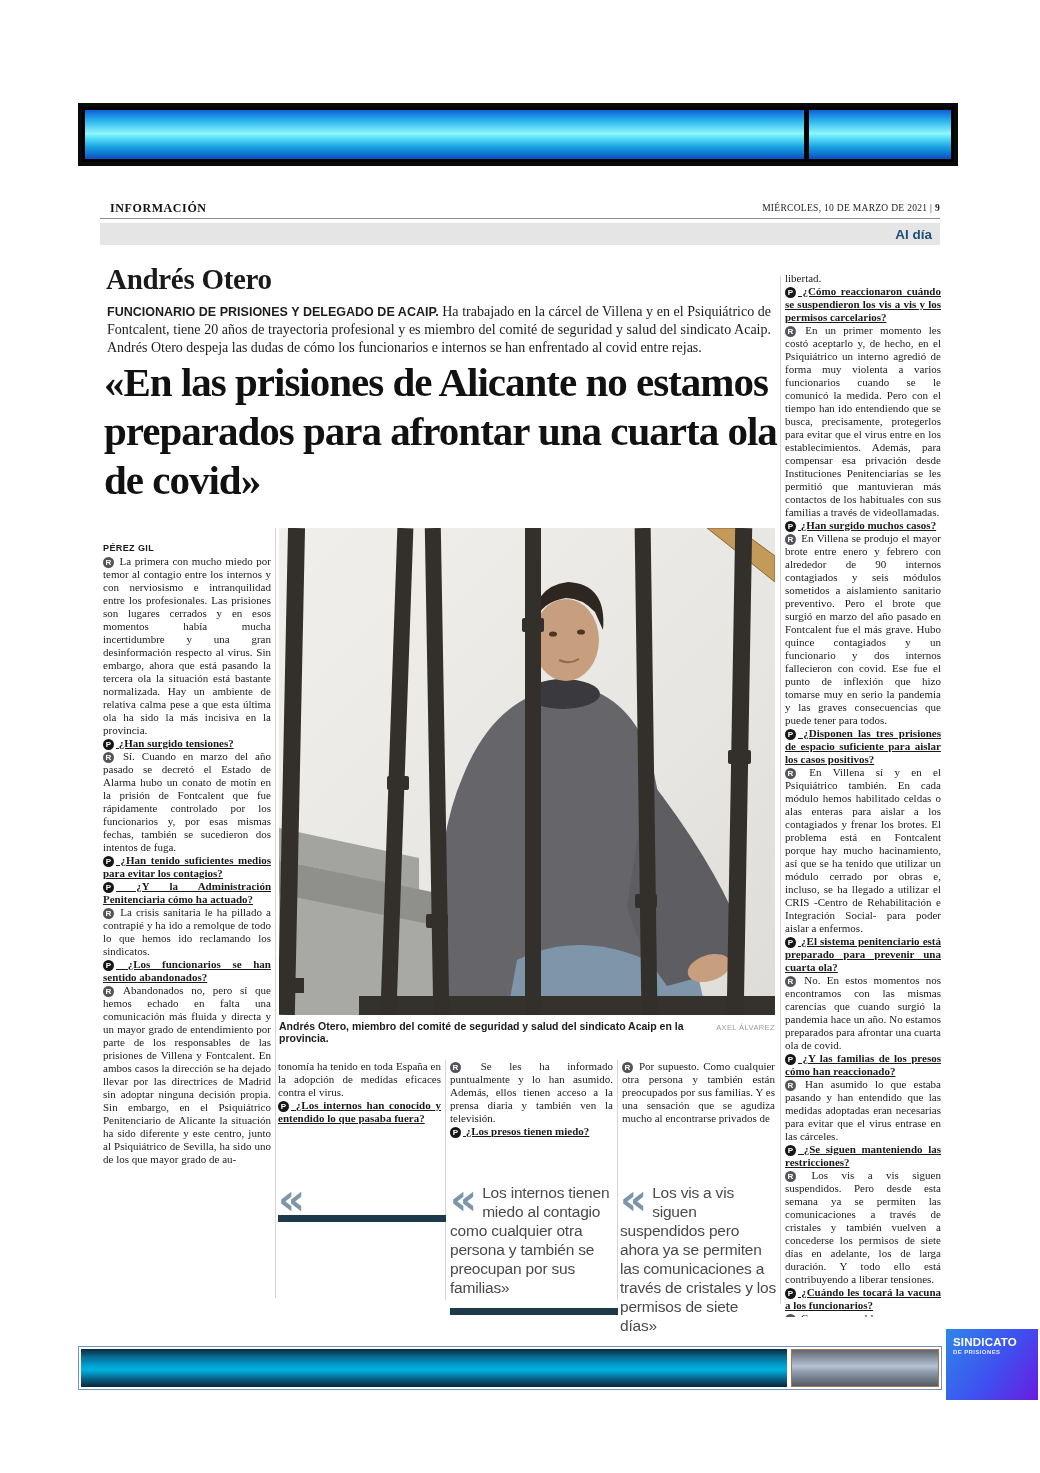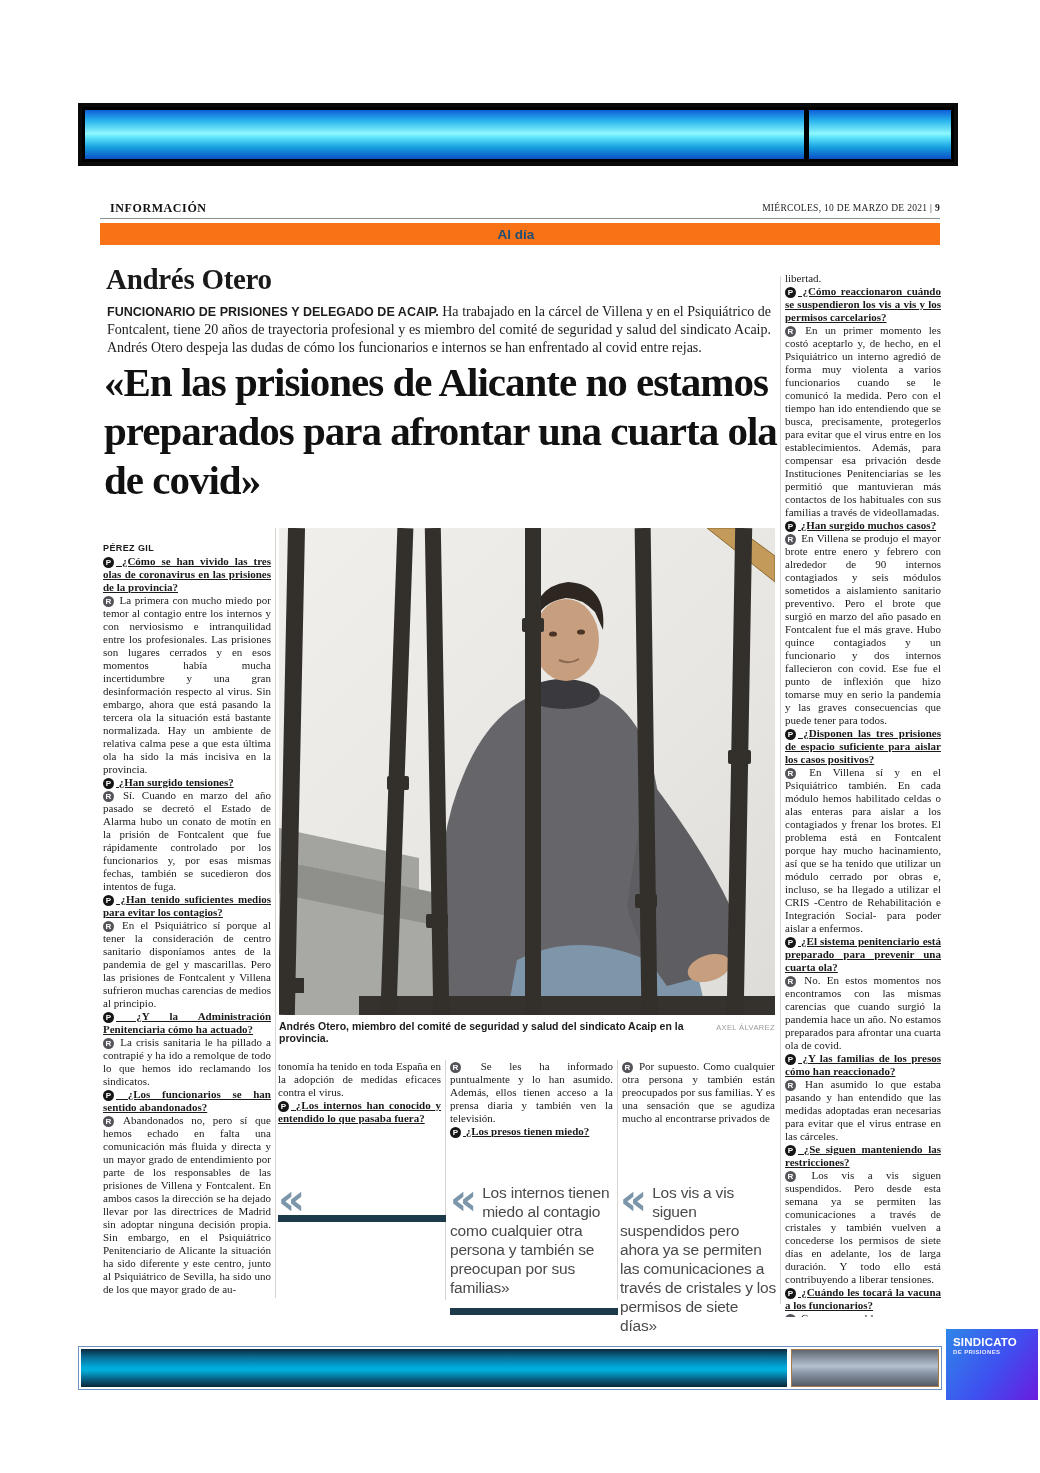--- a/index.html
+++ b/index.html
@@ -10,22 +10,22 @@
   .banner-top{position:absolute;left:78px;top:103px;width:880px;height:63px;
     background:#000;border:4px solid #0a0a0a;box-sizing:border-box;padding:3px;display:flex;gap:5px;}
   .banner-grad{flex:1;background:linear-gradient(180deg,#0f5fd8 0%,#29b4ec 22%,#8ff7ff 48%,#5ee3fb 56%,#17a0e0 76%,#0b50c4 100%);}
   .banner-grad.right{flex:0 0 142px;}
 
   
   .brand{position:absolute;left:110px;top:201px;font:bold 12px "Liberation Serif",serif;letter-spacing:.6px;color:#111;}
   .dateline{position:absolute;right:100px;top:203px;font:9.5px "Liberation Serif",serif;color:#222;letter-spacing:.3px;}
   .dateline b{font-weight:bold;}
   .head-rule{position:absolute;left:100px;top:218px;width:840px;border-top:1px solid #8f8f8f;}
-  .section-bar{position:absolute;left:100px;top:223px;width:840px;height:22px;background:#f97316;
-    display:flex;align-items:center;justify-content:center;padding-right:8px;box-sizing:border-box;}
+  .section-bar{position:absolute;left:100px;top:223px;width:840px;height:22px;background:#e5e5e5;
+    display:flex;align-items:center;justify-content:flex-end;padding-right:8px;box-sizing:border-box;}
   .section-bar span{font:bold 13.5px "Liberation Sans",sans-serif;color:#1d4e75;}
 
   
   .art-name{position:absolute;left:106px;top:263px;font:bold 29px "Liberation Serif",serif;letter-spacing:-.3px;}
   .lede{position:absolute;left:107px;top:303px;width:664px;font:14px/18px "Liberation Serif",serif;color:#1c1c1c;text-align:justify;}
   .lede .lead-in{font:bold 12.5px "Liberation Sans",sans-serif;}
   .headline{position:absolute;left:104px;top:358px;width:676px;
     font:bold 41px/49px "Liberation Serif",serif;letter-spacing:-1px;color:#111;}
 
   
@@ -96,26 +96,24 @@
 </div>
 <div class="headline">«En las prisiones de Alicante no estamos preparados para afrontar una cuarta ola de covid»</div>
 
 <div class="v-rule" style="left:275px;top:528px;height:770px;"></div>
 <div class="v-rule" style="left:445px;top:1060px;height:240px;"></div>
 <div class="v-rule" style="left:617px;top:1060px;height:240px;"></div>
 <div class="v-rule" style="left:780px;top:276px;height:1028px;"></div>
 
 <div id="col1" class="col">
     <p class="blk byline">PÉREZ GIL</p>
-    <p class="blk q"><span class="qa-icon qi">P</span> ¿Cómo se han vivido las tres olas de coronavirus en las prisiones de la provincia?</p>
     <p class="blk a"><span class="qa-icon ai">R</span> La primera con mucho miedo por temor al contagio entre los internos y con nerviosismo e intranquilidad entre los profesionales. Las prisiones son lugares cerrados y en esos momentos había mucha incertidumbre y una gran desinformación respecto al virus. Sin embargo, ahora que está pasando la tercera ola la situación está bastante normalizada. Hay un ambiente de relativa calma pese a que esta última ola ha sido la más incisiva en la provincia.</p>
     <p class="blk q"><span class="qa-icon qi">P</span> ¿Han surgido tensiones?</p>
     <p class="blk a"><span class="qa-icon ai">R</span> Sí. Cuando en marzo del año pasado se decretó el Estado de Alarma hubo un conato de motín en la prisión de Fontcalent que fue rápidamente controlado por los funcionarios y, por esas mismas fechas, también se sucedieron dos intentos de fuga.</p>
     <p class="blk q"><span class="qa-icon qi">P</span> ¿Han tenido suficientes medios para evitar los contagios?</p>
-    <p class="blk a"><span class="qa-icon ai">R</span> En el Psiquiátrico sí porque al tener la consideración de centro sanitario disponíamos antes de la pandemia de gel y mascarillas. Pero las prisiones de Fontcalent y Villena sufrieron muchas carencias de medios al principio.</p>
     <p class="blk q"><span class="qa-icon qi">P</span> ¿Y la Administración Penitenciaria cómo ha actuado?</p>
     <p class="blk a"><span class="qa-icon ai">R</span> La crisis sanitaria le ha pillado a contrapié y ha ido a remolque de todo lo que hemos ido reclamando los sindicatos.</p>
     <p class="blk q"><span class="qa-icon qi">P</span> ¿Los funcionarios se han sentido abandonados?</p>
     <p class="blk a"><span class="qa-icon ai">R</span> Abandonados no, pero sí que hemos echado en falta una comunicación más fluida y directa y un mayor grado de entendimiento por parte de los responsables de las prisiones de Villena y Fontcalent. En ambos casos la dirección se ha dejado llevar por las directrices de Madrid sin adoptar ninguna decisión propia. Sin embargo, en el Psiquiátrico Penitenciario de Alicante la situación ha sido diferente y este centro, junto al Psiquiátrico de Sevilla, ha sido uno de los que mayor grado de au-</p>
   </div>
 <div id="col2" class="col">
     <p class="blk p">tonomía ha tenido en toda España en la adopción de medidas eficaces contra el virus.</p>
     <p class="blk q"><span class="qa-icon qi">P</span> ¿Los internos han conocido y entendido lo que pasaba fuera?</p>
   </div>
 <div id="col3" class="col">

